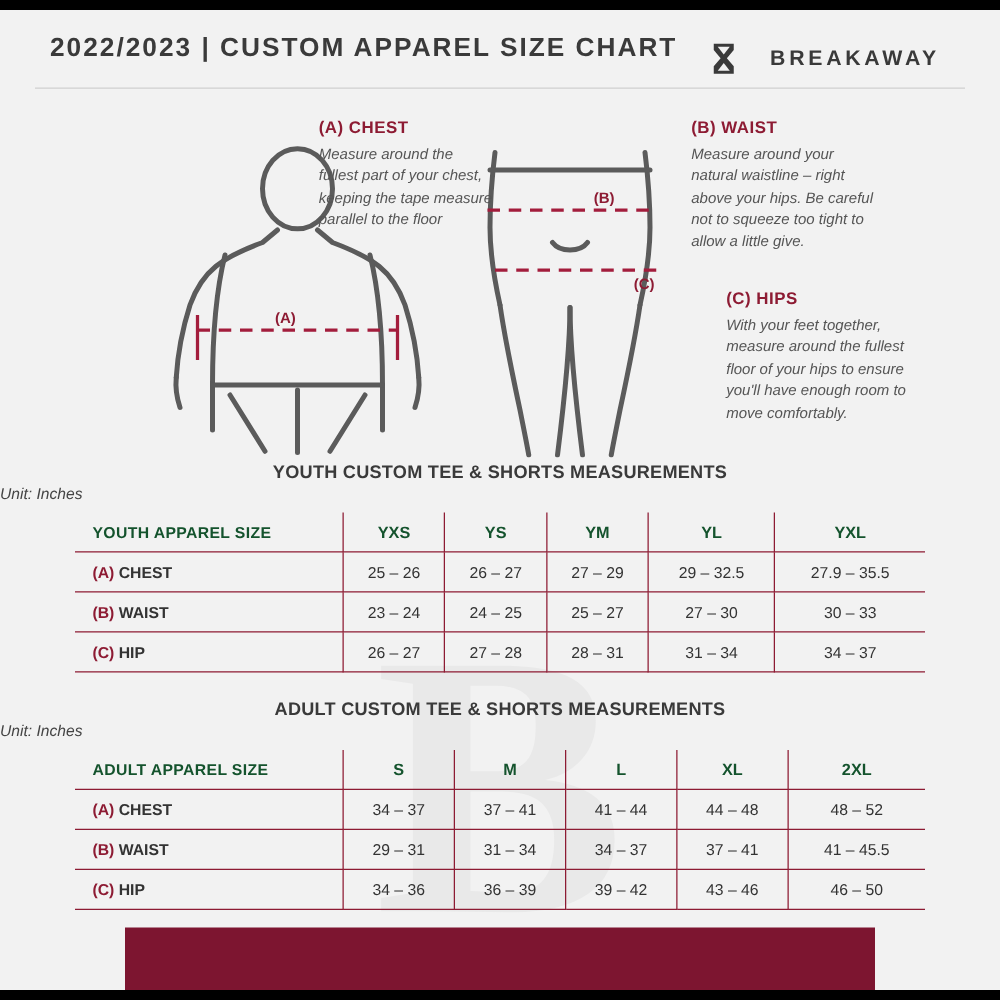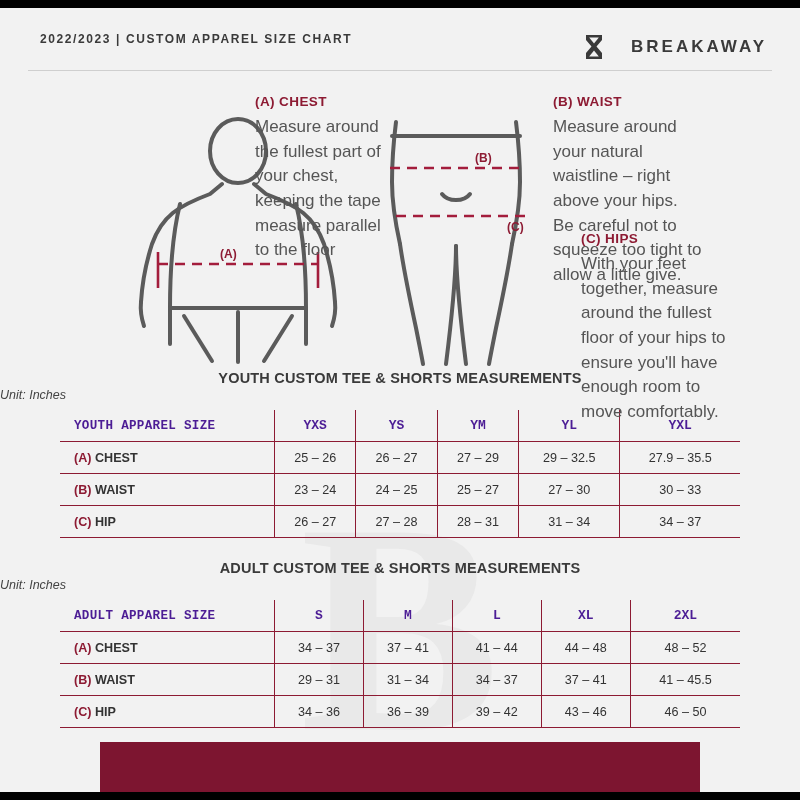--- a/index.html
+++ b/index.html
@@ -4,45 +4,45 @@
 <style>
   html,body{margin:0;padding:0;background:#000;}
   body{width:800px;height:800px;overflow:hidden;font-family:"Liberation Sans",sans-serif;}
   .page{position:relative;width:800px;height:800px;background:#000;}
   .sheet{position:absolute;left:0;top:8px;width:800px;height:784px;background:#f2f2f2;overflow:hidden;}
   .watermark{position:absolute;left:50%;top:470px;transform:translateX(-50%);font-size:300px;font-weight:bold;color:#e9e9e9;font-family:"Liberation Serif",serif;line-height:1;z-index:0;user-select:none;}
   .content{position:relative;z-index:2;}
 
   
   .header{position:relative;height:62px;padding:0 40px;display:flex;align-items:center;}
-  .header-title{font-size:12px;font-weight:bold;letter-spacing:1.6px;color:#3a3a3a;}
-  .brand{position:absolute;right:33px;top:26px;display:flex;align-items:center;gap:26px;text-align:center;}
+  .header-title{font-size:21px;font-weight:bold;letter-spacing:1.6px;color:#3a3a3a;}
+  .brand{position:absolute;right:48px;top:26px;display:flex;align-items:center;gap:26px;text-align:center;}
   .brand-mark{width:22px;height:26px;display:block;}
   .brand-name{font-size:17px;font-weight:bold;letter-spacing:3px;color:#3a3a3a;}
   .hr{position:absolute;left:28px;right:28px;top:62px;height:1px;background:#cfcfcf;}
 
   
   .illus{position:relative;height:290px;margin-top:6px;}
   .svgwrap{position:absolute;left:100px;top:0;width:470px;height:290px;}
 
   .note{position:absolute;width:150px;}
   .note-title{color:#8d1b33;font-weight:bold;font-size:13.5px;letter-spacing:.4px;margin-bottom:6px;}
-  .note-body{color:#555;font-size:17px;line-height:1.45;}
+  .note-body{color:#555;font-size:12px;font-style:italic;line-height:1.45;}
   .note-chest{left:255px;top:18px;width:140px;}
   .note-waist{left:553px;top:18px;width:150px;}
   .note-hips{left:581px;top:155px;width:150px;}
 
   
   .tbl-block{margin-top:4px;}
   .tbl-title{text-align:center;font-size:14.5px;font-weight:bold;color:#3a3a3a;letter-spacing:.2px;}
   .tbl-unit{font-size:12.5px;font-style:italic;color:#444;margin-top:2px;margin-bottom:8px;}
   table{border-collapse:collapse;margin:0 auto;width:680px;}
   th,td{border:1px solid #8d1b33;padding:0;height:31px;text-align:center;font-size:12.6px;color:#333;}
   .lbl{text-align:left;padding-left:14px;width:200px;font-size:12.6px;}
-  thead th{font-weight:bold;font-size:13px;color:#4c1d95;font-family:Liberation Mono, monospace;}
+  thead th{font-weight:bold;font-size:13px;color:#14532d;}
   thead th.lbl{font-weight:bold;letter-spacing:.3px;}
   .tagA,.tagB,.tagC{color:#8d1b33;font-weight:bold;}
   .rowlabel{font-weight:bold;color:#333;}
   table tr td:first-child, table tr th:first-child{border-left:none;}
   table tr td:last-child, table tr th:last-child{border-right:none;}
   thead tr th{border-top:none;}
 
   .footer-bar{position:absolute;left:100px;bottom:0;width:600px;height:50px;background:#7d1530;}
   .gap{height:18px;}
 </style>

